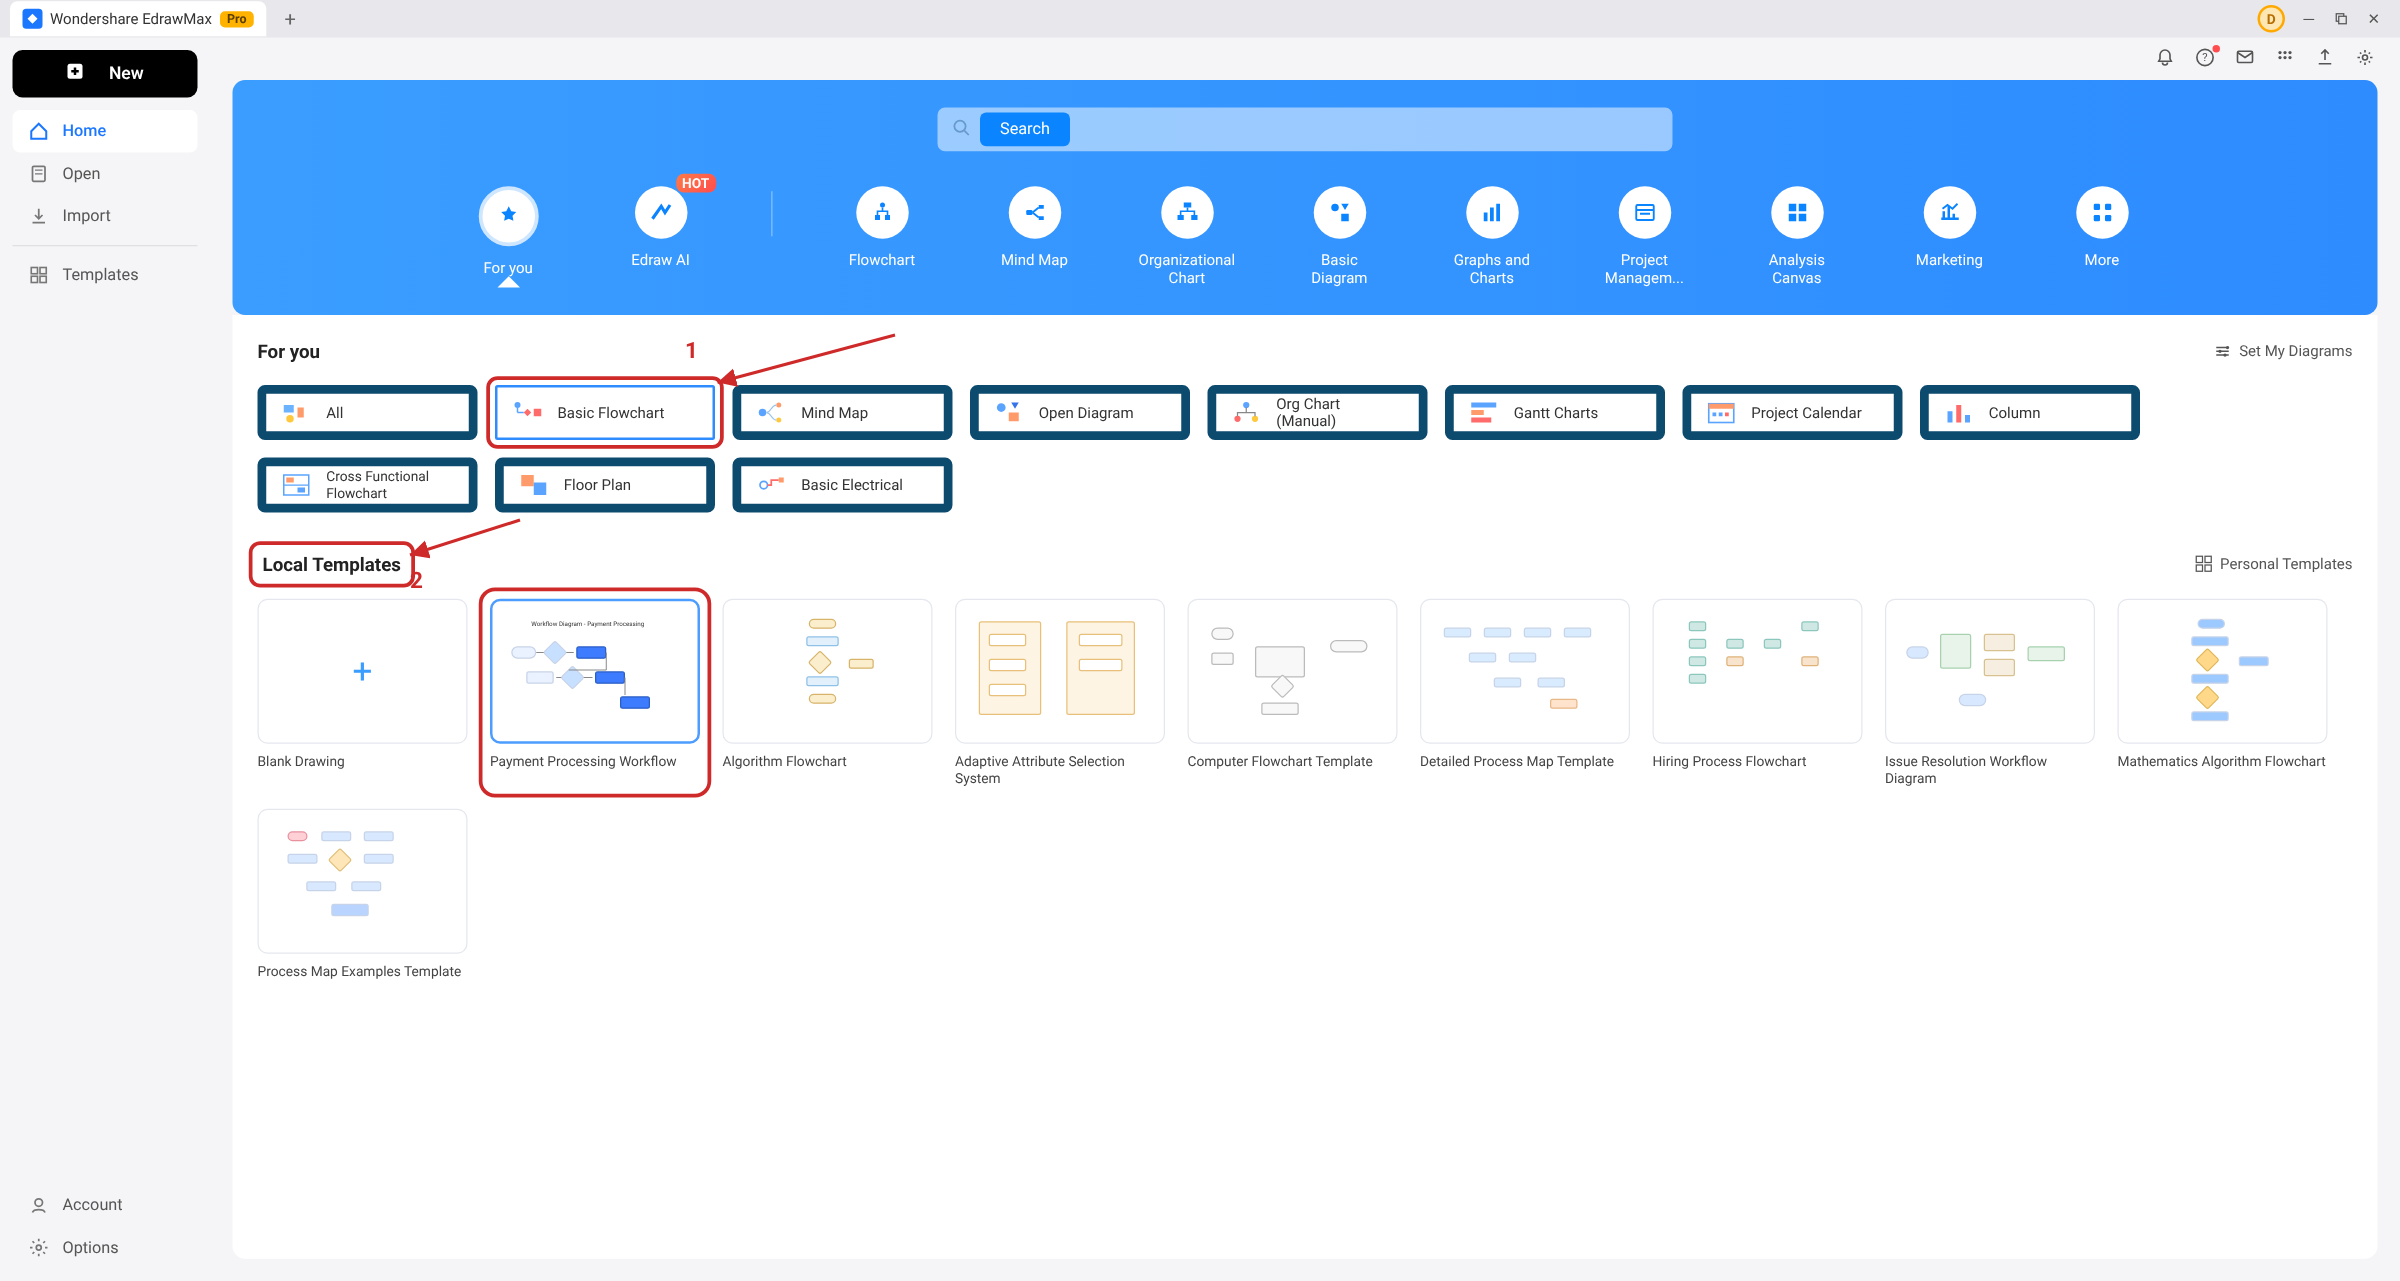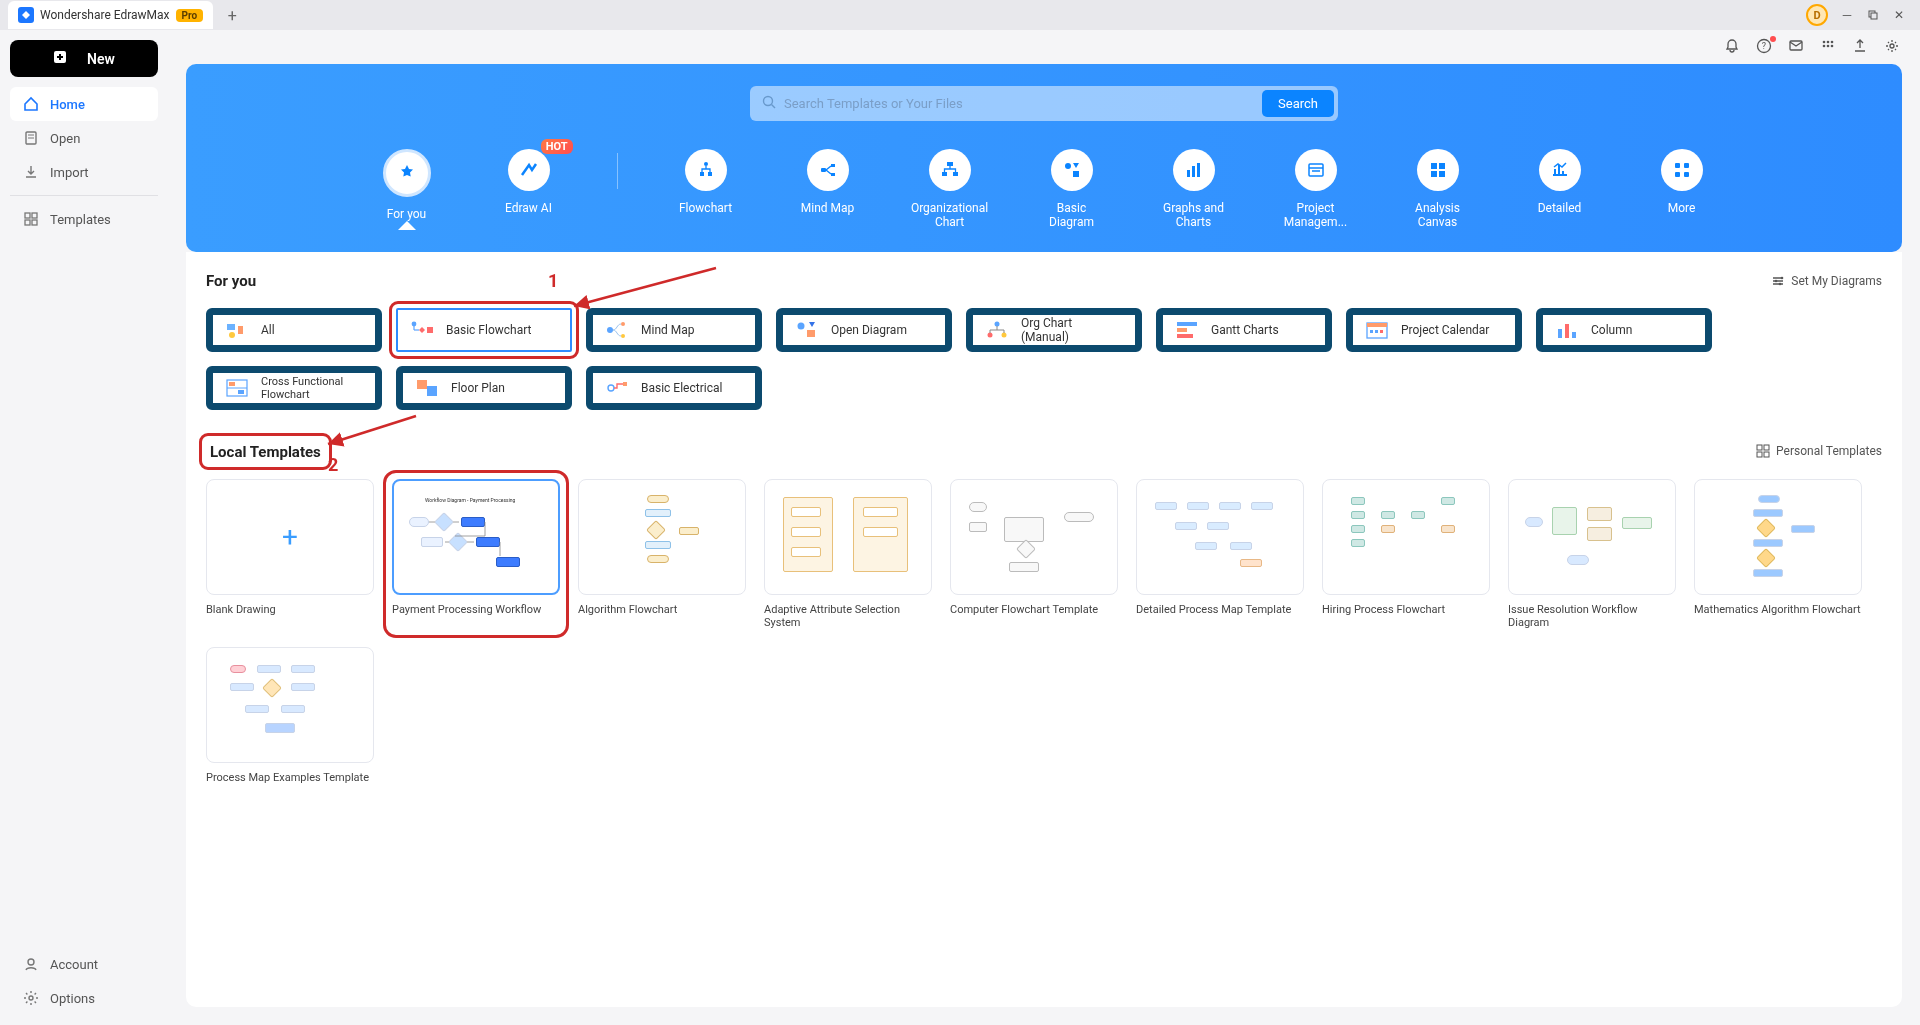--- a/index.html
+++ b/index.html
@@ -231,21 +231,20 @@
     </div>
 
     <div class="hero">
       <div class="search-wrap">
         <span class="search-icon">
           <svg width="14" height="14" viewBox="0 0 14 14">
               <circle cx="6" cy="6" r="4.5" fill="none" stroke="#6899cc" stroke-width="1.4"></circle>
               <line x1="9.5" y1="9.5" x2="13" y2="13" stroke="#6899cc" stroke-width="1.4"></line>
             </svg>
         </span>
-        <input class="search-input" placeholder="Search Templates or Your Files" style="">
         <button class="search-btn">Search</button>
       </div>
 
       <div class="cat-row">
         <div class="cat active">
           <div class="cat-circle">
               <svg width="20" height="20" viewBox="0 0 20 20">
                 <path d="M10 2l2 4 4 .6-3 3 .7 4L10 12l-3.7 1.6.7-4-3-3L8 6z" fill="#0b84ff"></path>
               </svg>
             </div>
@@ -337,21 +336,21 @@
             </div>
           <div class="cat-label">Analysis Canvas</div>
         </div>
         <div class="cat">
           <div class="cat-circle">
               <svg width="20" height="20" viewBox="0 0 20 20">
                 <path d="M3 15h14M5 15V9M9 15V5M13 15V11" stroke="#0b84ff" stroke-width="2" fill="none"></path>
                 <path d="M4 7l4-3 4 3 4-4" stroke="#0b84ff" stroke-width="1.5" fill="none"></path>
               </svg>
             </div>
-          <div class="cat-label">Detailed</div>
+          <div class="cat-label">Marketing</div>
         </div>
         <div class="cat">
           <div class="cat-circle">
               <svg width="20" height="20" viewBox="0 0 20 20">
                 <rect x="3" y="3" width="5" height="5" rx="1" fill="#0b84ff"></rect>
                 <rect x="12" y="3" width="5" height="5" rx="1" fill="#0b84ff"></rect>
                 <rect x="3" y="12" width="5" height="5" rx="1" fill="#0b84ff"></rect>
                 <rect x="12" y="12" width="5" height="5" rx="1" fill="#0b84ff"></rect>
               </svg>
             </div>

